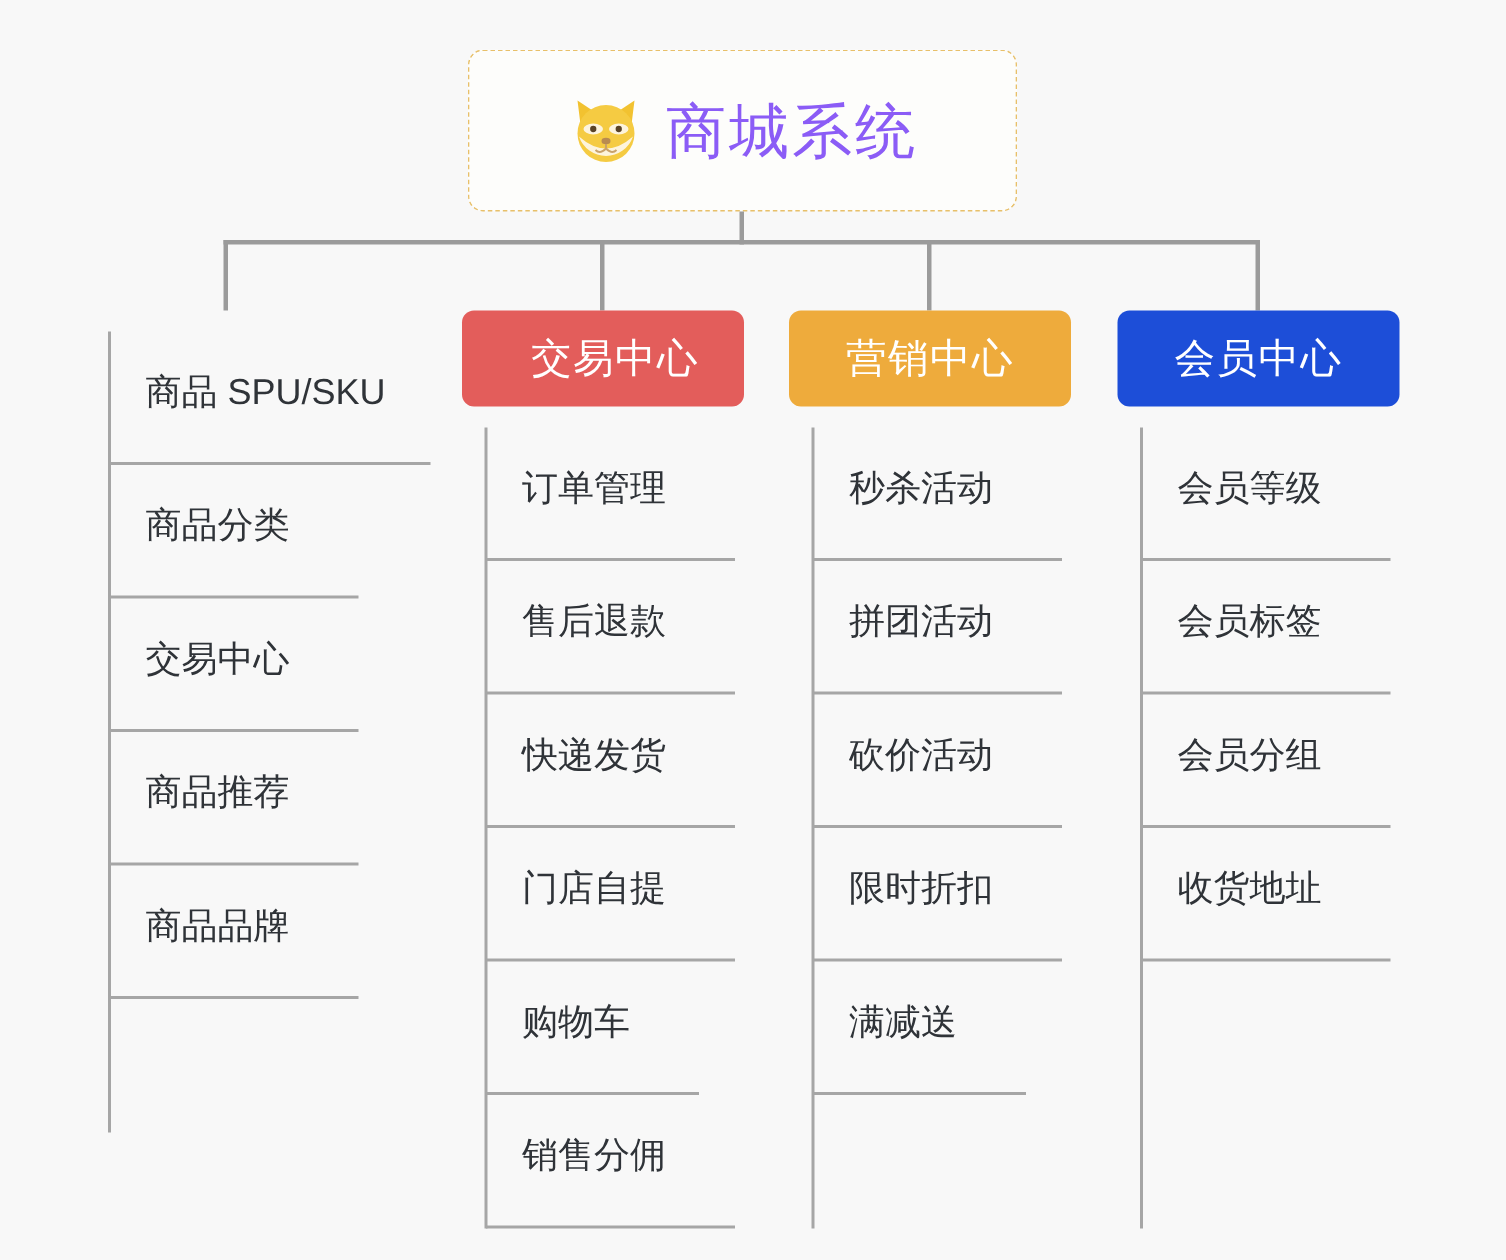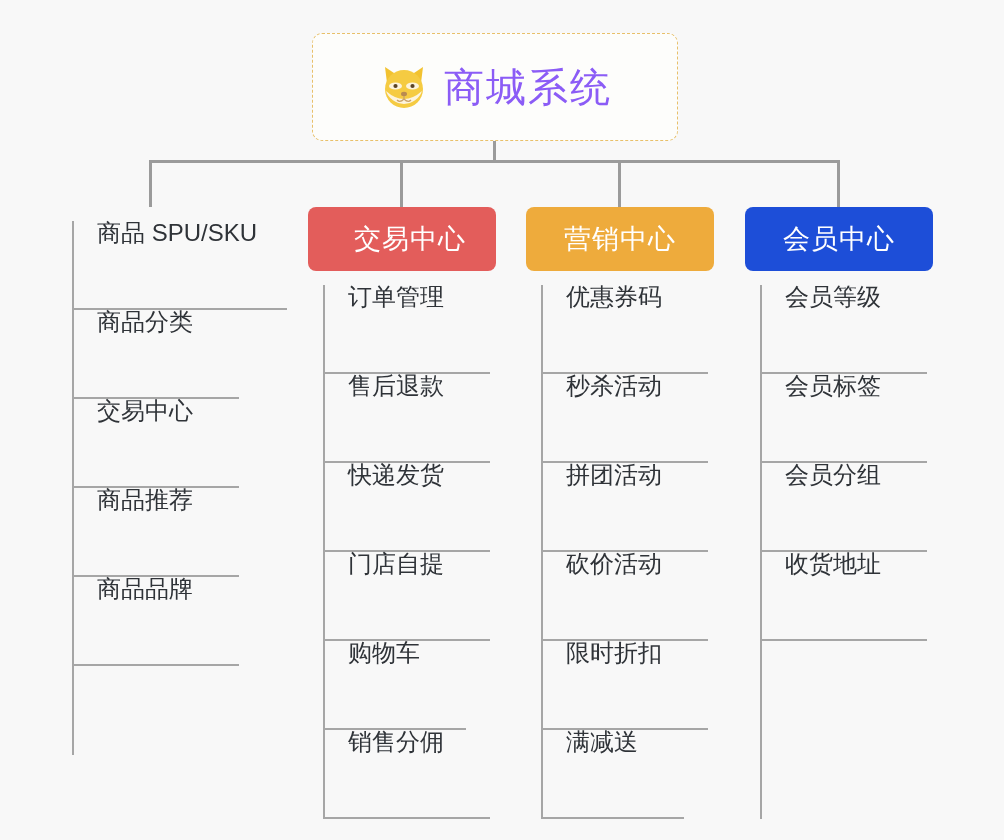--- a/index.html
+++ b/index.html
@@ -101,21 +101,21 @@
     position: absolute;
     left: 15px;
     top: 0;
     width: 2px;
     background: #a6a6a6;
   }
   .leaf-item {
     position: relative;
     height: 89px;
     display: flex;
-    align-items: flex-start;
+    align-items: center;
     padding-left: 24px;
     box-sizing: border-box;
   }
   .leaf-label {
     font-size: 24px;
     color: #2f3338;
     white-space: nowrap;
     padding-bottom: 7px;
     line-height: 1;
   }
@@ -216,24 +216,20 @@
           </div>
         </div>
       </div>
       <div class="column" style="left: 526px; width: 188px;">
         <div class="cat-box" style="background: rgb(238, 171, 60); text-align: right;">
           <span>营销中心</span>
         </div>
         <div class="leaf-list">
           <div class="leaf-spine" style="height: 534px;"></div>
           <div class="leaf-item">
-            <span class="leaf-label">优惠券码</span>
-            <div class="leaf-rule" style="width: 166px;"></div>
-          </div>
-          <div class="leaf-item">
             <span class="leaf-label">秒杀活动</span>
             <div class="leaf-rule" style="width: 166px;"></div>
           </div>
           <div class="leaf-item">
             <span class="leaf-label">拼团活动</span>
             <div class="leaf-rule" style="width: 166px;"></div>
           </div>
           <div class="leaf-item">
             <span class="leaf-label">砍价活动</span>
             <div class="leaf-rule" style="width: 166px;"></div>

